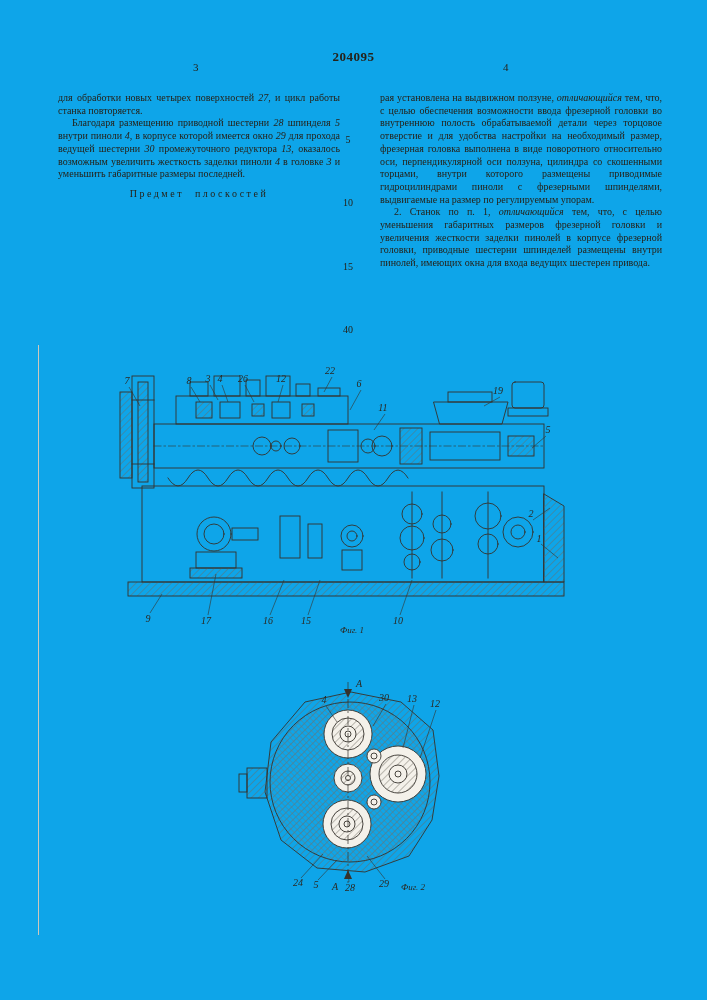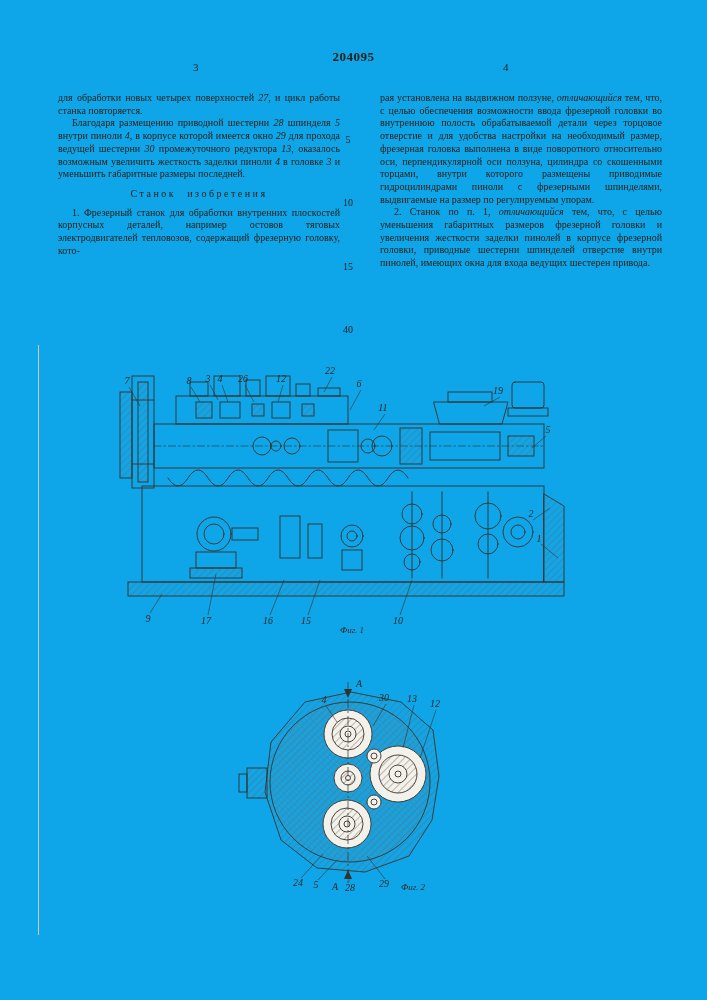--- a/index.html
+++ b/index.html
@@ -52,26 +52,25 @@
 
 <div class="page">
 
   <div class="patent-number">204095</div>
   <div class="pagenum pl">3</div>
   <div class="pagenum pr">4</div>
 
   <div class="col cl">
       <p><span>для обработки новых четырех поверхностей </span><i>27</i><span>, и цикл работы станка повторяется.</span></p>
       <p class="indent"><span>Благодаря размещению приводной шестерни </span><i>28</i><span> шпинделя </span><i>5</i><span> внутри пиноли </span><i>4</i><span>, в корпусе которой имеется окно </span><i>29</i><span> для прохода ведущей шестерни </span><i>30</i><span> промежуточного редуктора </span><i>13</i><span>, оказалось возможным увеличить жесткость заделки пиноли </span><i>4</i><span> в головке </span><i>3</i><span> и уменьшить габаритные размеры последней.</span></p>
-      <p class="heading"><span>Станок изобретения</span></p>
-      <p class="indent"><span>1. Фрезерный станок для обработки внутренних плоскостей корпусных деталей, например остовов тяговых электродвигателей тепловозов, содержащий фрезерную головку, кото-</span></p>
+      <p class="heading"><span>Предмет плоскостей</span></p>
     </div>
   <div class="col cr">
       <p><span>рая установлена на выдвижном ползуне, </span><i>отличающийся</i><span> тем, что, с целью обеспечения возможности ввода фрезерной головки во внутреннюю полость обрабатываемой детали через торцовое отверстие и для удобства настройки на необходимый размер, фрезерная головка выполнена в виде поворотного относительно оси, перпендикулярной оси ползуна, цилиндра со скошенными торцами, внутри которого размещены приводимые гидроцилиндрами пиноли с фрезерными шпинделями, выдвигаемые на размер по регулируемым упорам.</span></p>
-      <p class="indent"><span>2. Станок по п. 1, </span><i>отличающийся</i><span> тем, что, с целью уменьшения габаритных размеров фрезерной головки и увеличения жесткости заделки пинолей в корпусе фрезерной головки, приводные шестерни шпинделей отверстие внутри пинолей, имеющих окна для входа ведущих шестерен привода.</span></p>
+      <p class="indent"><span>2. Станок по п. 1, </span><i>отличающийся</i><span> тем, что, с целью уменьшения габаритных размеров фрезерной головки и увеличения жесткости заделки пинолей в корпусе фрезерной головки, приводные шестерни шпинделей размещены внутри пинолей, имеющих окна для входа ведущих шестерен привода.</span></p>
     </div>
 
   <div class="gutter-num" style="top:134px">5</div>
   <div class="gutter-num" style="top:197px">10</div>
   <div class="gutter-num" style="top:261px">15</div>
   <div class="gutter-num" style="top:324px">40</div>
 
   <div class="fold-line"></div>
 
   <svg class="fig fig1" width="470" height="272" viewBox="0 0 470 272">

